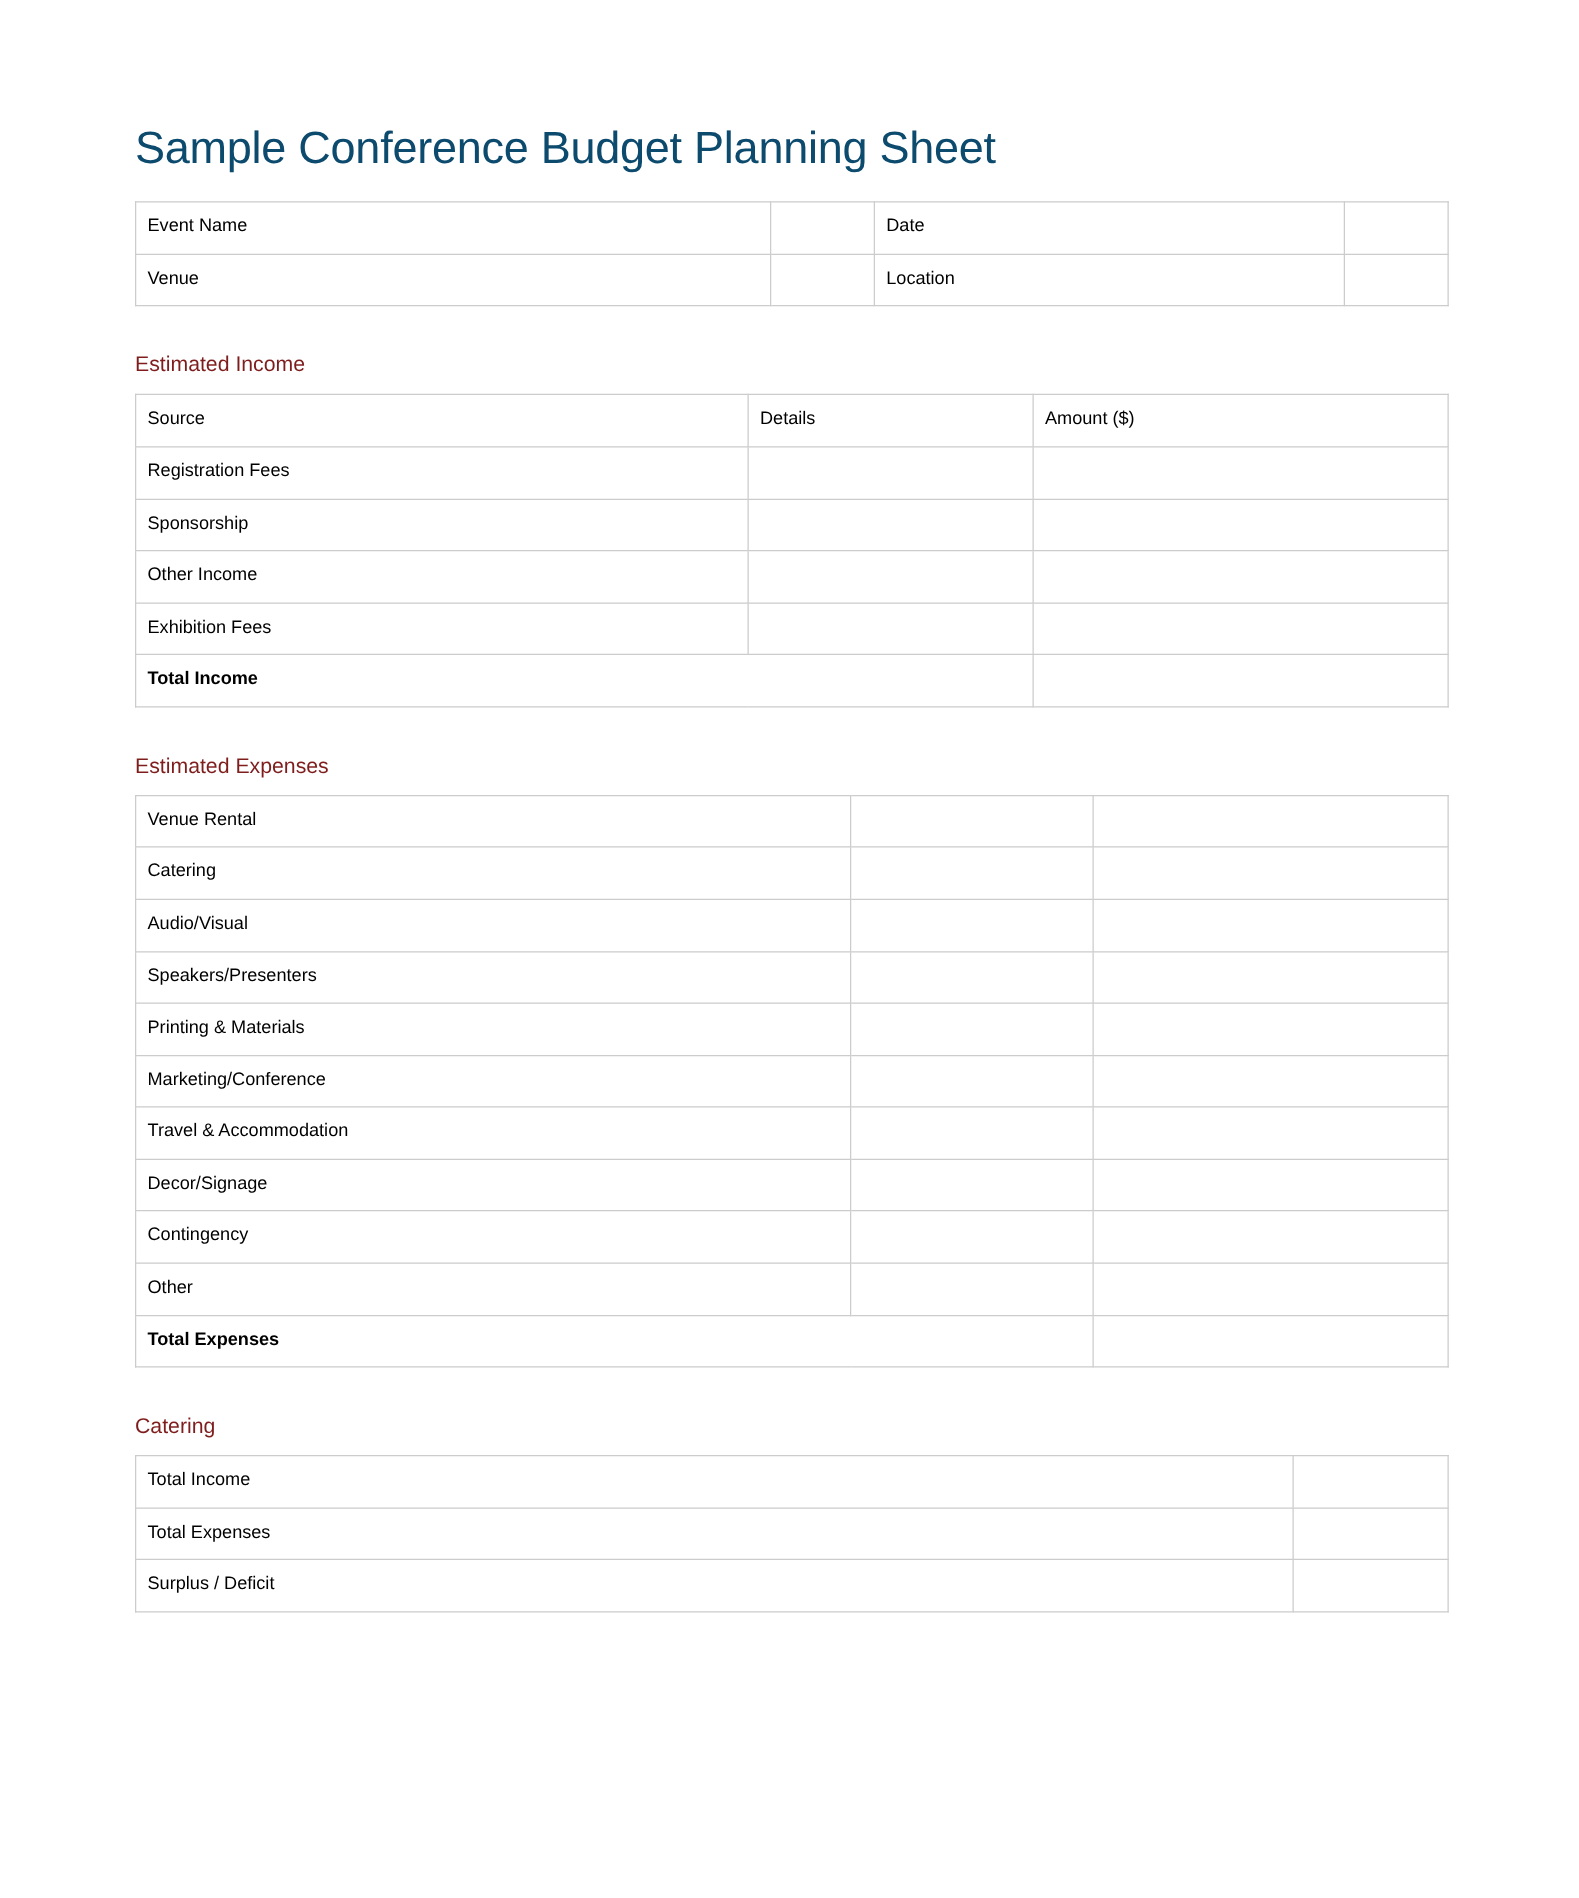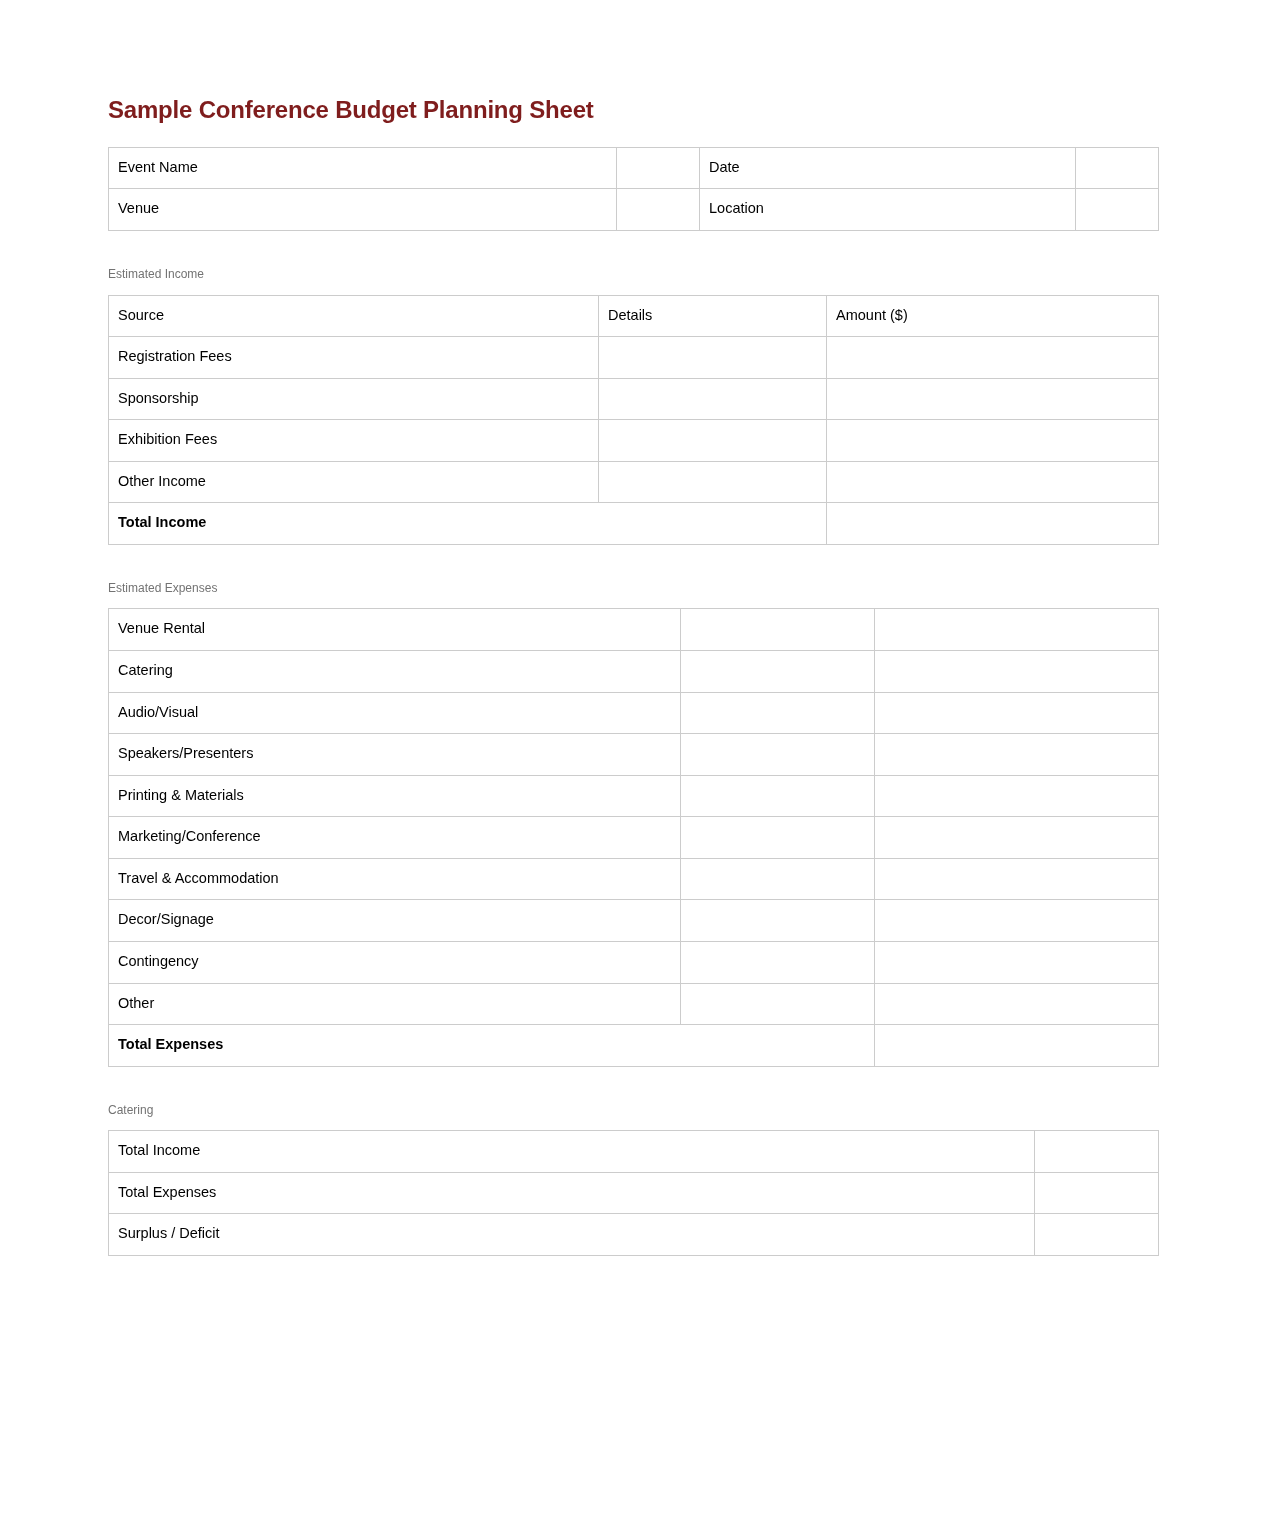--- a/index.html
+++ b/index.html
@@ -14,34 +14,34 @@
     font-family: "Liberation Sans", sans-serif;
     color: #000000;
     -webkit-font-smoothing: antialiased;
   }
   .page {
     padding: 96px 105px 0 108px;
     box-sizing: border-box;
   }
 
   h1.doc-title {
-    font-size: 24px;
-    font-weight: bold;
+    font-size: 36px;
+    font-weight: normal;
     line-height: 1.2;
     margin: 0 0 22px 0;
     letter-spacing: -0.2px;
-    color: #7f1d1d;
+    color: #0c4a6e;
   }
 
   h2.section-title {
-    font-size: 12px;
+    font-size: 17px;
     font-weight: normal;
     margin: 36px 0 12px 0;
     line-height: 1.3;
-    color: #737373;
+    color: #7f1d1d;
   }
 
   table.grid {
     border-collapse: collapse;
     width: 1050px;
     table-layout: fixed;
     margin: 0;
   }
   table.grid td {
     border: 1px solid #cccccc;
@@ -131,30 +131,30 @@
         <td>Registration Fees</td>
         <td class="blank"></td>
         <td class="blank"></td>
       </tr>
       <tr>
         <td>Sponsorship</td>
         <td class="blank"></td>
         <td class="blank"></td>
       </tr>
       <tr>
+        <td>Other Income</td>
+        <td class="blank"></td>
+        <td class="blank"></td>
+      </tr>
+      <tr>
         <td>Exhibition Fees</td>
         <td class="blank"></td>
         <td class="blank"></td>
       </tr>
       <tr>
-        <td>Other Income</td>
-        <td class="blank"></td>
-        <td class="blank"></td>
-      </tr>
-      <tr>
         <td class="bold" colspan="2">Total Income</td>
         <td class="blank"></td>
       </tr>
     </tbody>
   </table>
 
   <h2 class="section-title">Estimated Expenses</h2>
 
   <table class="grid expense-table">
     <colgroup>

